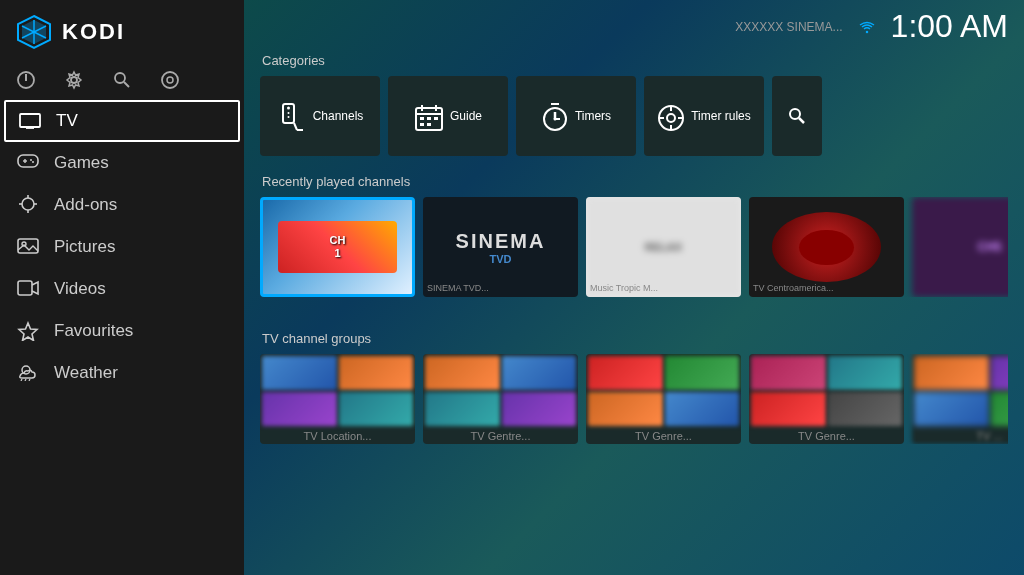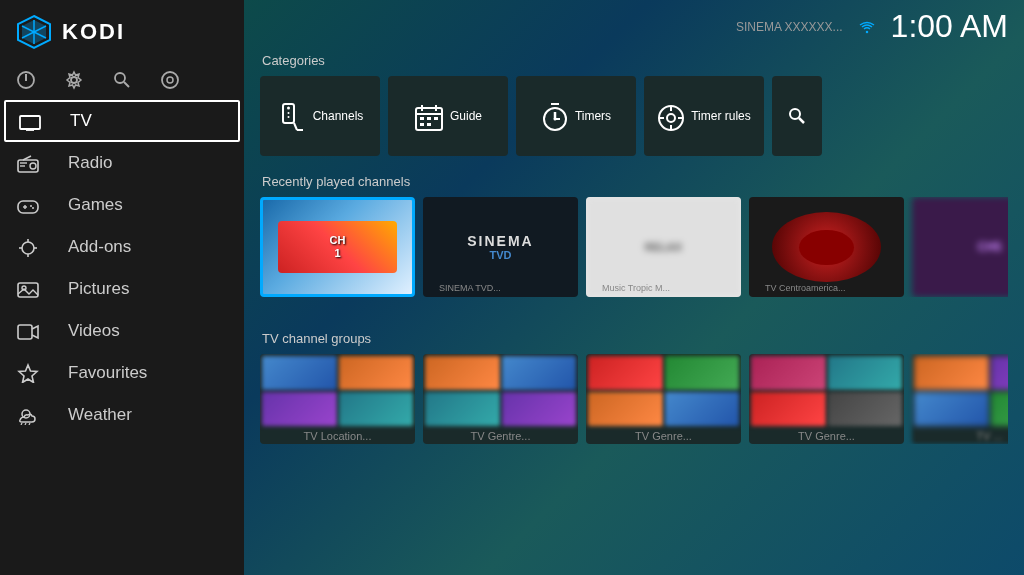--- a/index.html
+++ b/index.html
@@ -53,22 +53,22 @@
     }
 
     .sidebar-nav {
       flex: 1;
       display: flex;
       flex-direction: column;
     }
 
     .nav-item {
       display: flex;
-      align-items: flex-end;
-      gap: 28px;
+      align-items: flex-start;
+      gap: 14px;
       padding: 11px 16px;
       color: #ccc;
       font-size: 17px;
       cursor: pointer;
     }
 
     .nav-item.active {
       background: transparent;
       border: 2px solid white;
       color: white;
@@ -189,21 +189,21 @@
       align-items: center;
       justify-content: center;
     }
 
     .ch2 { background: #111a22; }
     .ch4 { background: #1a1a1a; }
 
     .channel-text-overlay {
       position: absolute;
       bottom: 4px;
-      left: 16px;
+      left: 4px;
       right: 4px;
       color: #888;
       font-size: 9px;
       text-overflow: ellipsis;
       overflow: hidden;
       white-space: nowrap;
     }
 
     
     .groups-row {
@@ -325,32 +325,20 @@
       <div class="nav-item-icon">
         <svg width="22" height="18" viewBox="0 0 22 18">
             <rect x="1" y="3" width="20" height="13" rx="1" fill="none" stroke="white" stroke-width="1.8"></rect>
             <line x1="7" y1="17" x2="15" y2="17" stroke="white" stroke-width="1.8"></line>
             <line x1="11" y1="16" x2="11" y2="17" stroke="white" stroke-width="1.8"></line>
           </svg>
       </div>
       <span>TV</span>
     </div>
 
-    <div class="nav-item">
-      <div class="nav-item-icon">
-        <svg width="22" height="18" viewBox="0 0 22 18">
-            <rect x="1" y="5" width="20" height="12" rx="2" fill="none" stroke="#ccc" stroke-width="1.6"></rect>
-            <circle cx="16" cy="11" r="3" fill="none" stroke="#ccc" stroke-width="1.4"></circle>
-            <line x1="3" y1="8" x2="10" y2="8" stroke="#ccc" stroke-width="1.4"></line>
-            <line x1="3" y1="11" x2="8" y2="11" stroke="#ccc" stroke-width="1.4"></line>
-            <path d="M6 5 L14 1" stroke="#ccc" stroke-width="1.4"></path>
-          </svg>
-      </div>
-      <span>Radio</span>
-    </div>
 
     <div class="nav-item">
       <div class="nav-item-icon">
         <svg width="22" height="16" viewBox="0 0 22 16">
             <rect x="1" y="2" width="20" height="12" rx="5" fill="none" stroke="#ccc" stroke-width="1.6"></rect>
             <line x1="6" y1="8" x2="10" y2="8" stroke="#ccc" stroke-width="1.4"></line>
             <line x1="8" y1="6" x2="8" y2="10" stroke="#ccc" stroke-width="1.4"></line>
             <circle cx="14" cy="7" r="1" fill="#ccc"></circle>
             <circle cx="16" cy="9" r="1" fill="#ccc"></circle>
           </svg>
@@ -412,21 +400,21 @@
           </svg>
       </div>
       <span>Weather</span>
     </div>
   </nav>
 </div>
 
 <div class="main">
 
   <div class="topbar">
-    <span style="color:#999;font-size:12px;">SINEMA XXXXXX...</span>
+    <span style="color:#999;font-size:12px;">XXXXXX SINEMA...</span>
 
     <svg width="16" height="14" viewBox="0 0 16 14">
         <path d="M8,12 L8,12" stroke="#00aaff" stroke-width="2.5" stroke-linecap="round"></path>
         <path d="M5,9 Q8,6.5 11,9" fill="none" stroke="#00aaff" stroke-width="1.5"></path>
         <path d="M3,7 Q8,3 13,7" fill="none" stroke="#00aaff" stroke-width="1.5"></path>
         <path d="M1,5 Q8,0 15,5" fill="none" stroke="#00aaff" stroke-width="1.5"></path>
       </svg>
     <span style="color:white;font-size:32px;font-weight:300;">1:00 AM</span>
   </div>
 
@@ -508,21 +496,21 @@
       <div class="channel-card selected" style="background: linear-gradient(135deg, #1a6aaa 0%, #5aaae0 40%, #e0f0ff 100%); border:3px solid #00aaff;">
         <div class="channel-card-content">
           <div style="width:80%;height:55%;background:linear-gradient(45deg,#cc2222,#ff4444,#ffaa00);border-radius:4px;display:flex;align-items:center;justify-content:center;">
             <div style="color:white;font-size:11px;font-weight:bold;text-shadow:1px 1px 2px #000;text-align:center;line-height:1.2;">CH<br>1</div>
           </div>
         </div>
       </div>
 
       <div class="channel-card ch2">
         <div class="channel-card-content" style="flex-direction:column;justify-content:center;">
-          <div style="color:#ddd;font-size:14px;font-weight:bold;letter-spacing:2px;">SINEMA</div>
+          <div style="color:#ddd;font-size:20px;font-weight:bold;letter-spacing:2px;">SINEMA</div>
           <div style="color:#4488cc;font-size:11px;font-weight:bold;">TVD</div>
         </div>
         <div class="channel-text-overlay">SINEMA TVD...</div>
       </div>
 
       <div class="channel-card" style="background:#e8e8e8;">
         <div class="channel-card-content blurred-card" style="background:#e0e0e0;">
           <div style="color:#555;font-size:11px;font-weight:bold;filter:blur(1px);">RELAX</div>
         </div>
         <div class="channel-text-overlay">Music Tropic M...</div>

